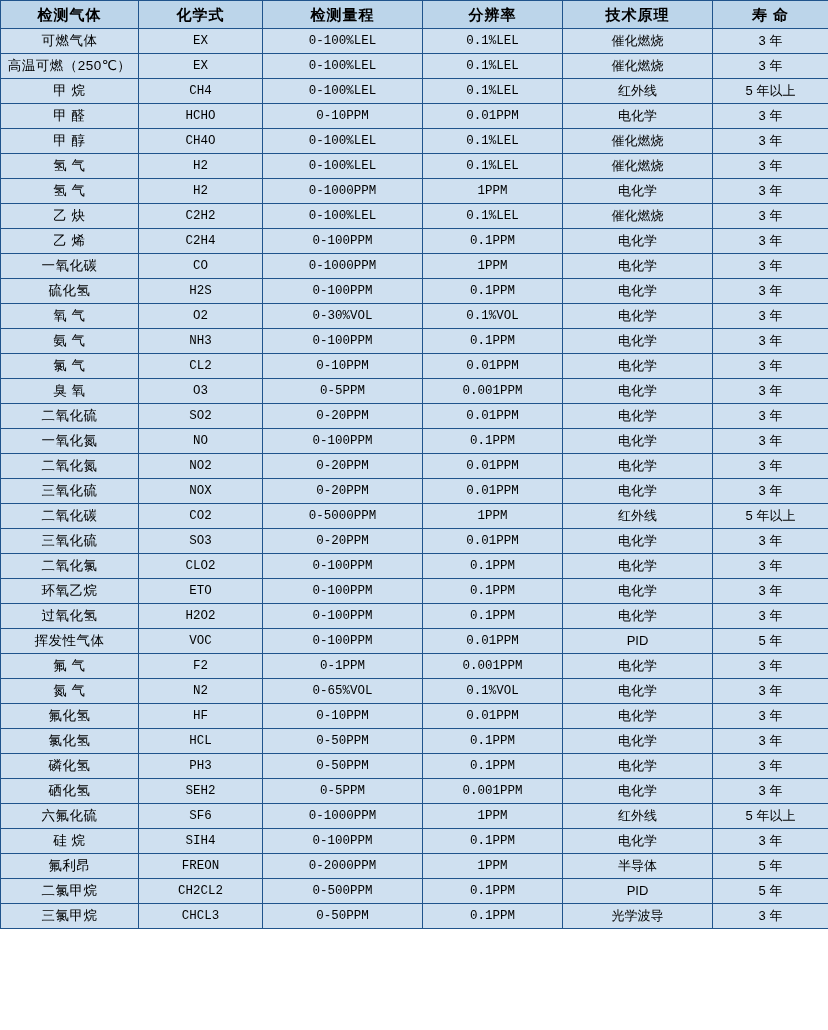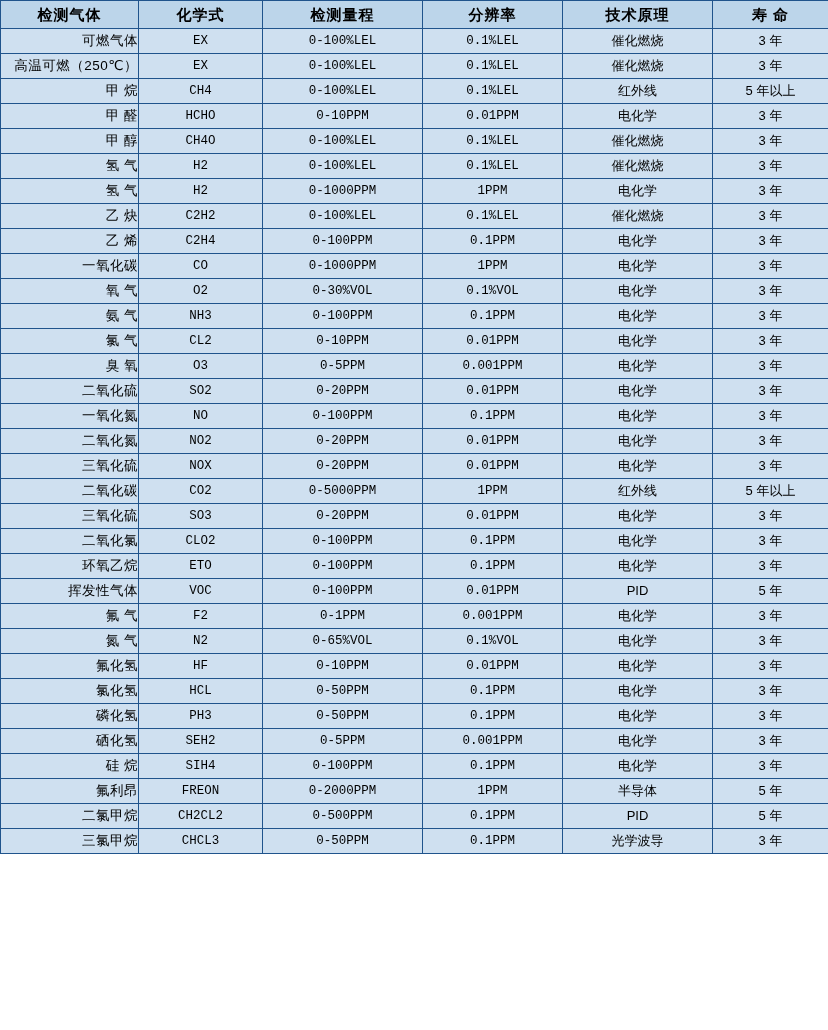--- a/index.html
+++ b/index.html
@@ -43,21 +43,20 @@
     height: 27px;
     line-height: 27px;
   }
   #gas-table tbody td {
     background: #cfe0f0;
     font-size: 13px;
   }
   #gas-table tbody td.col-name {
     font-size: 13.5px;
     letter-spacing: 0.5px;
-    text-align: right;
   }
   #gas-table tbody td.col-formula,
   #gas-table tbody td.col-range,
   #gas-table tbody td.col-res {
     font-family: "Liberation Mono", "DejaVu Sans Mono", monospace;
     font-size: 12.5px;
   }
   #gas-table tbody td.col-life,
   #gas-table tbody td.col-tech {
     font-size: 13px;
@@ -160,20 +159,28 @@
       </tr>
       <tr>
         <td class="col-name">一氧化碳</td>
         <td class="col-formula">CO</td>
         <td class="col-range">0-1000PPM</td>
         <td class="col-res">1PPM</td>
         <td class="col-tech">电化学</td>
         <td class="col-life">3 年</td>
       </tr>
       <tr>
+        <td class="col-name">硫化氢</td>
+        <td class="col-formula">H2S</td>
+        <td class="col-range">0-100PPM</td>
+        <td class="col-res">0.1PPM</td>
+        <td class="col-tech">电化学</td>
+        <td class="col-life">3 年</td>
+      </tr>
+      <tr>
         <td class="col-name">氧 气</td>
         <td class="col-formula">O2</td>
         <td class="col-range">0-30%VOL</td>
         <td class="col-res">0.1%VOL</td>
         <td class="col-tech">电化学</td>
         <td class="col-life">3 年</td>
       </tr>
       <tr>
         <td class="col-name">氨 气</td>
         <td class="col-formula">NH3</td>
@@ -256,20 +263,28 @@
       </tr>
       <tr>
         <td class="col-name">环氧乙烷</td>
         <td class="col-formula">ETO</td>
         <td class="col-range">0-100PPM</td>
         <td class="col-res">0.1PPM</td>
         <td class="col-tech">电化学</td>
         <td class="col-life">3 年</td>
       </tr>
       <tr>
+        <td class="col-name">过氧化氢</td>
+        <td class="col-formula">H2O2</td>
+        <td class="col-range">0-100PPM</td>
+        <td class="col-res">0.1PPM</td>
+        <td class="col-tech">电化学</td>
+        <td class="col-life">3 年</td>
+      </tr>
+      <tr>
         <td class="col-name">挥发性气体</td>
         <td class="col-formula">VOC</td>
         <td class="col-range">0-100PPM</td>
         <td class="col-res">0.01PPM</td>
         <td class="col-tech">PID</td>
         <td class="col-life">5 年</td>
       </tr>
       <tr>
         <td class="col-name">氟 气</td>
         <td class="col-formula">F2</td>
@@ -312,20 +327,28 @@
       </tr>
       <tr>
         <td class="col-name">硒化氢</td>
         <td class="col-formula">SEH2</td>
         <td class="col-range">0-5PPM</td>
         <td class="col-res">0.001PPM</td>
         <td class="col-tech">电化学</td>
         <td class="col-life">3 年</td>
       </tr>
       <tr>
+        <td class="col-name">六氟化硫</td>
+        <td class="col-formula">SF6</td>
+        <td class="col-range">0-1000PPM</td>
+        <td class="col-res">1PPM</td>
+        <td class="col-tech">红外线</td>
+        <td class="col-life">5 年以上</td>
+      </tr>
+      <tr>
         <td class="col-name">硅 烷</td>
         <td class="col-formula">SIH4</td>
         <td class="col-range">0-100PPM</td>
         <td class="col-res">0.1PPM</td>
         <td class="col-tech">电化学</td>
         <td class="col-life">3 年</td>
       </tr>
       <tr>
         <td class="col-name">氟利昂</td>
         <td class="col-formula">FREON</td>

